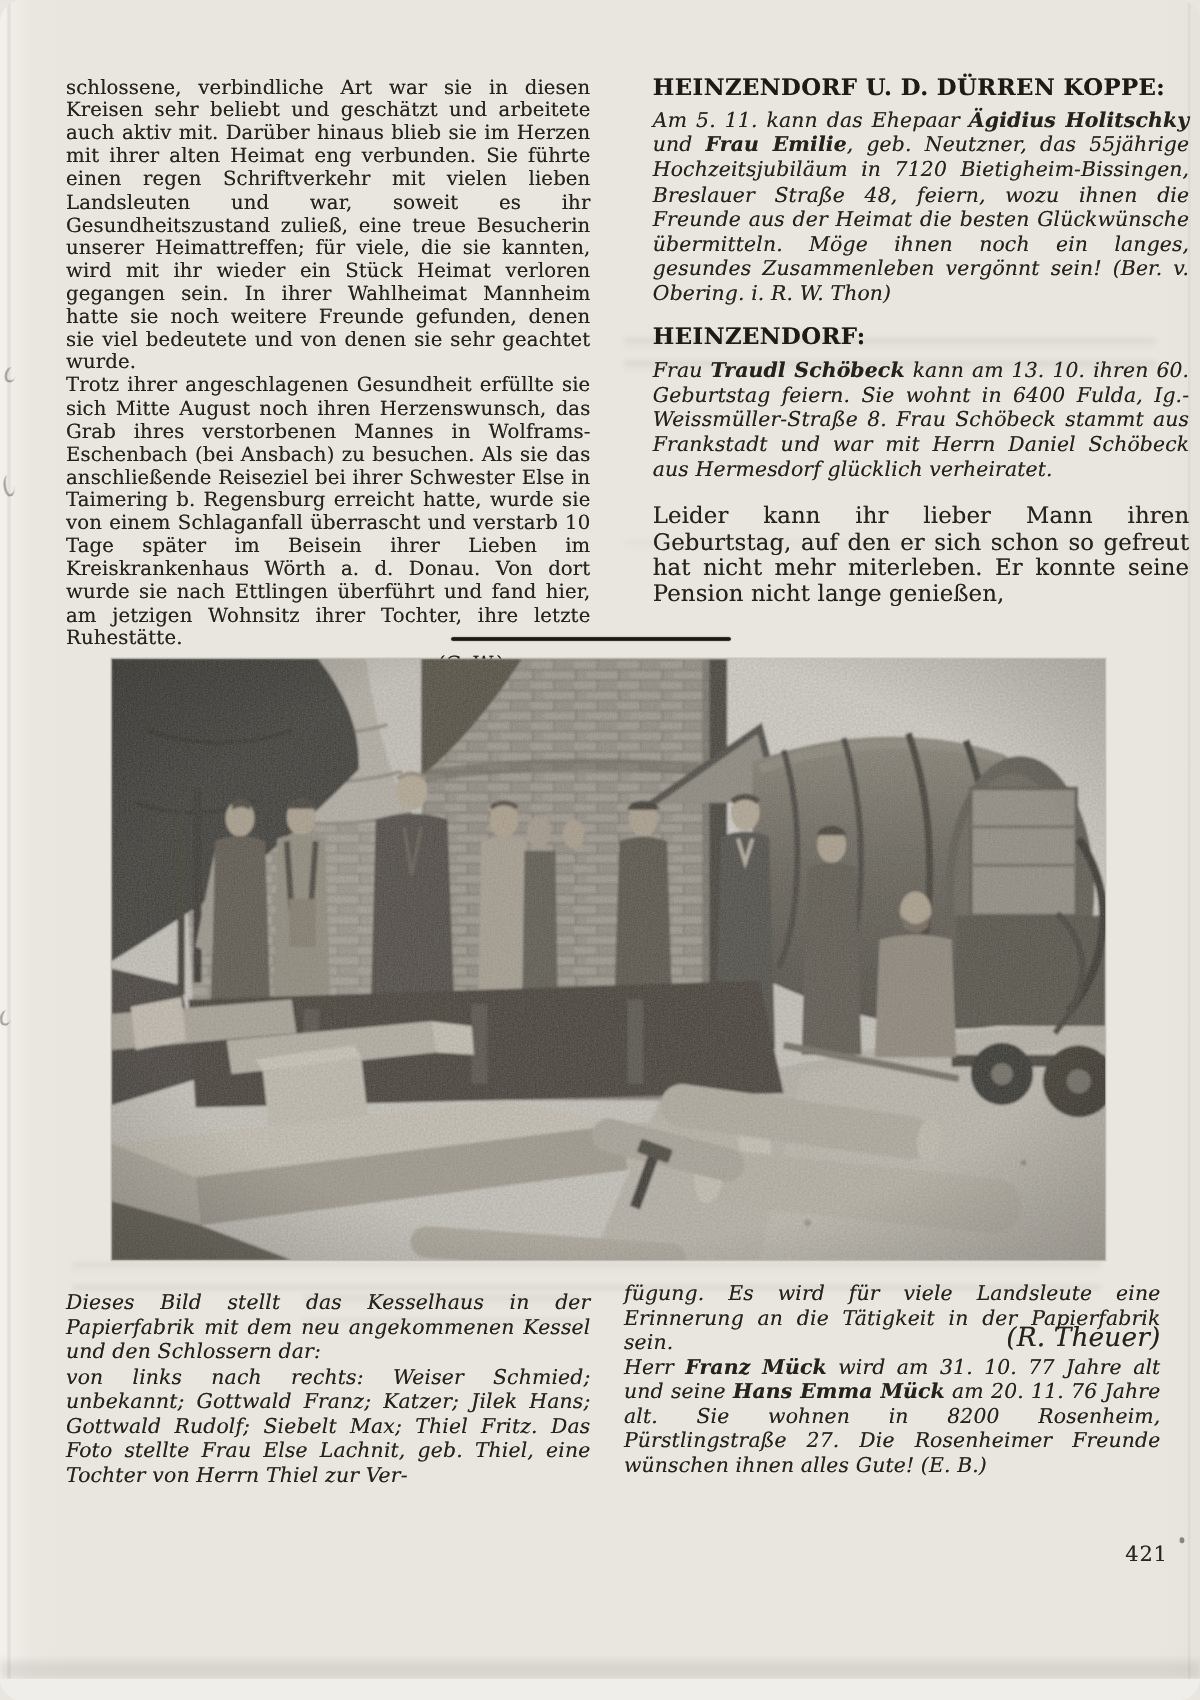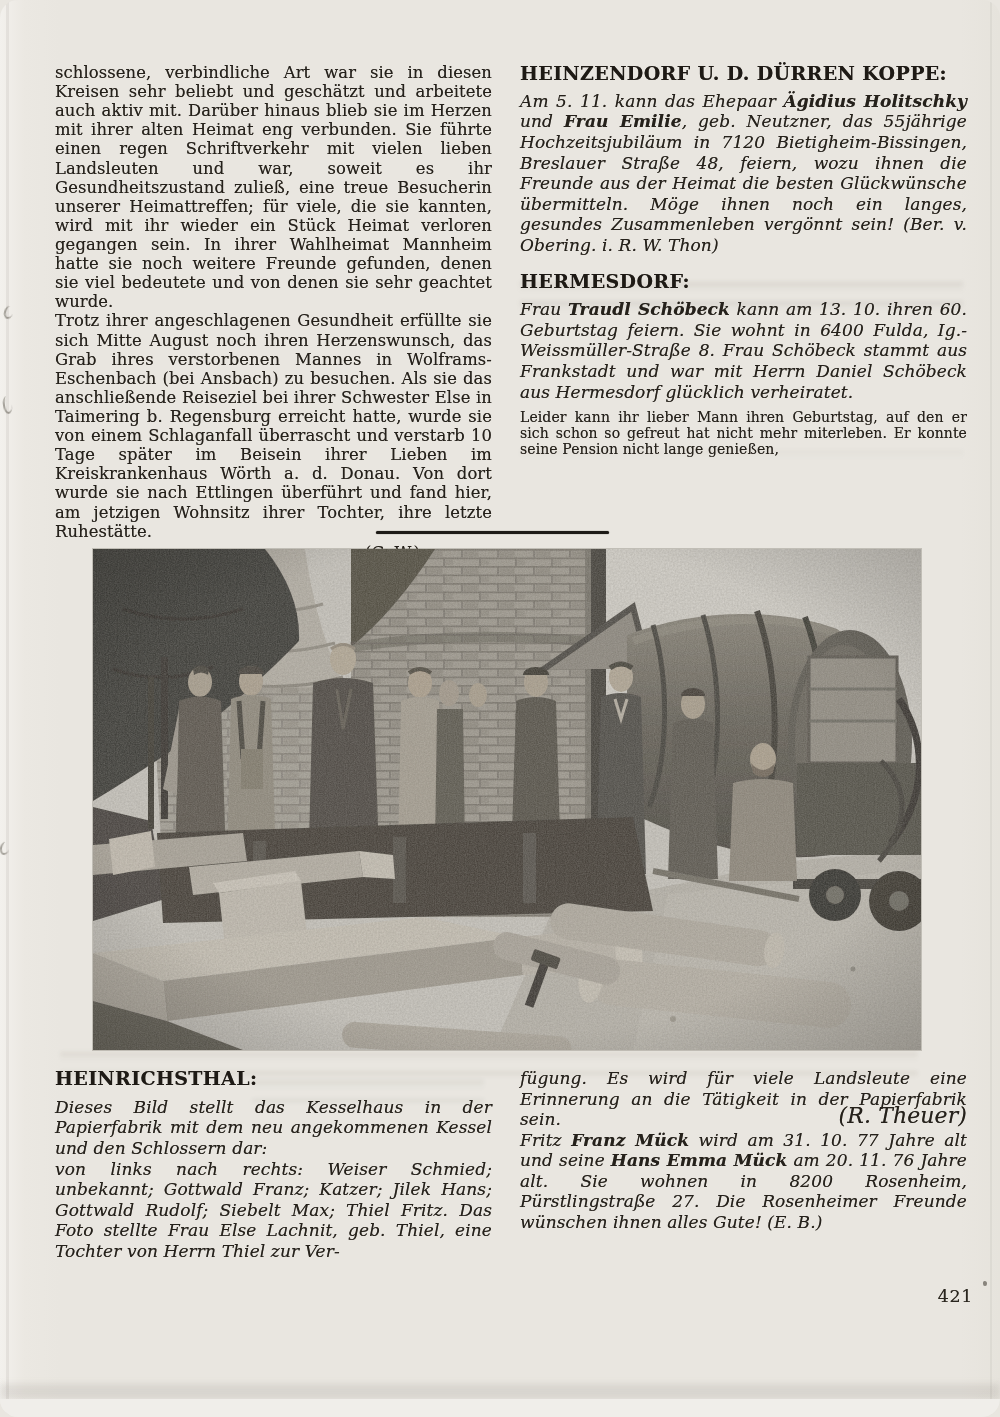--- a/index.html
+++ b/index.html
@@ -11,30 +11,30 @@
   .page{
     position:relative;width:1000px;height:1417px;overflow:hidden;
     background:
       radial-gradient(130% 105% at 50% 45%, rgba(0,0,0,0) 62%, rgba(88,82,70,0.10) 100%),
       linear-gradient(90deg,#f3f1ed 0px,#ebe8e2 24px,#e9e6e0 60px,#e9e6e0 960px,#e6e3dc 1000px);
     border-radius: 18px;
   }
   
   .art{position:absolute;color:#25211b;}
   .lt{left:55px;top:63px;width:437px;}
-  .rt{left:520px;top:63px;width:447px;}
+  .rt{left:544px;top:63px;width:447px;}
   .lb{left:55px;top:1068px;width:437px;}
   .rb{left:520px;top:1068px;width:447px;}
   p.body{
     margin:0;text-align:justify;hyphens:none;
     font-size:16.4px;line-height:1.165;letter-spacing:0.1px;
     text-shadow:0 0 0.35px rgba(35,30,22,0.55);
   }
   p.lg{font-size:17px;line-height:1.21;font-style:italic;}
-  p.sm{font-size:14px;line-height:1.135;margin-top:8px;}
+  p.sm{font-size:19px;line-height:1.135;margin-top:18px;}
   .b{font-weight:bold;}
   h2{
     margin:0 0 7px 0;font-size:19px;line-height:1.1;letter-spacing:0.35px;
     color:#1e1a15;text-shadow:0 0 0.35px rgba(30,25,18,0.6);
   }
   h2.h-gap{margin-top:16px;}
   .byline-gw{
     margin-top:2px;padding-right:72px;text-align:right;
     font-size:16.4px;color:#25211b;text-shadow:0 0 0.35px rgba(35,30,22,0.55);
   }
@@ -101,21 +101,21 @@
 
   <section class="art lt">
     <p class="body">schlossene, verbindliche Art war sie in diesen Kreisen sehr beliebt und geschätzt und arbeitete auch aktiv mit. Darüber hinaus blieb sie im Herzen mit ihrer alten Heimat eng verbunden. Sie führte einen regen Schriftverkehr mit vielen lieben Landsleuten und war, soweit es ihr Gesundheitszustand zuließ, eine treue Besucherin unserer Heimattreffen; für viele, die sie kannten, wird mit ihr wieder ein Stück Heimat verloren gegangen sein. In ihrer Wahlheimat Mannheim hatte sie noch weitere Freunde gefunden, denen sie viel bedeutete und von denen sie sehr geachtet wurde.</p>
     <p class="body">Trotz ihrer angeschlagenen Gesundheit erfüllte sie sich Mitte August noch ihren Herzenswunsch, das Grab ihres verstorbenen Mannes in Wolframs-Eschenbach (bei Ansbach) zu besuchen. Als sie das anschließende Reiseziel bei ihrer Schwester Else in Taimering b. Regensburg erreicht hatte, wurde sie von einem Schlaganfall überrascht und verstarb 10 Tage später im Beisein ihrer Lieben im Kreiskrankenhaus Wörth a. d. Donau. Von dort wurde sie nach Ettlingen überführt und fand hier, am jetzigen Wohnsitz ihrer Tochter, ihre letzte Ruhestätte.</p>
     <div class="byline-gw">(G. W.)</div>
   </section>
 
   <section class="art rt">
     <h2>HEINZENDORF U. D. DÜRREN KOPPE:</h2>
     <p class="body lg"><span>Am 5. 11. kann das Ehepaar </span><span class="b">Ägidius Holitschky</span><span> und </span><span class="b">Frau Emilie</span><span>, geb. Neutzner, das 55jährige Hochzeitsjubiläum in 7120 Bietigheim-Bissingen, Breslauer Straße 48, feiern, wozu ihnen die Freunde aus der Heimat die besten Glückwünsche übermitteln. Möge ihnen noch ein langes, gesundes Zusammenleben vergönnt sein! (Ber. v. Obering. i. R. W. Thon)</span></p>
-    <h2 class="h-gap">HERMESDORF:</h2>
+    <h2 class="h-gap">HEINZENDORF:</h2>
     <p class="body lg"><span>Frau </span><span class="b">Traudl Schöbeck</span><span> kann am 13. 10. ihren 60. Geburtstag feiern. Sie wohnt in 6400 Fulda, Ig.-Weissmüller-Straße 8. Frau Schöbeck stammt aus Frankstadt und war mit Herrn Daniel Schöbeck aus Hermesdorf glücklich verheiratet.</span></p>
     <p class="body sm">Leider kann ihr lieber Mann ihren Geburtstag, auf den er sich schon so gefreut hat nicht mehr miterleben. Er konnte seine Pension nicht lange genießen,</p>
   </section>
 
   <div class="divider"></div>
 
   <figure class="photo">
     <svg width="828" height="501" viewBox="0 0 828 501" xmlns="http://www.w3.org/2000/svg">
       <defs>
         <pattern id="brk" width="36" height="17" patternUnits="userSpaceOnUse">
@@ -301,28 +301,27 @@
         </g>
       </g>
 
       <rect width="828" height="501" filter="url(#grainD)"></rect>
       <rect width="828" height="501" filter="url(#grainL)"></rect>
       <rect width="828" height="501" fill="url(#vig)"></rect>
     </svg>
   </figure>
 
   <section class="art lb">
-    <h2>HEINRICHSTHAL:</h2>
     <p class="body lg" style="margin-top:8px">Dieses Bild stellt das Kesselhaus in der Papierfabrik mit dem neu angekommenen Kessel und den Schlossern dar:</p>
     <p class="body lg">von links nach rechts: Weiser Schmied; unbekannt; Gottwald Franz; Katzer; Jilek Hans; Gottwald Rudolf; Siebelt Max; Thiel Fritz. Das Foto stellte Frau Else Lachnit, geb. Thiel, eine Tochter von Herrn Thiel zur Ver-</p>
   </section>
 
   <section class="art rb">
     <p class="body lg p-rel">
       <span>fügung. Es wird für viele Landsleute eine Erinnerung an die Tätigkeit in der Papierfabrik sein.</span>
       <span class="byline-abs">(R. Theuer)</span>
     </p>
-    <p class="body lg gap-top"><span>Fritz </span><span class="b">Franz Mück</span><span> wird am 31. 10. 77 Jahre alt und seine </span><span class="b">Hans Emma Mück</span><span> am 20. 11. 76 Jahre alt. Sie wohnen in 8200 Rosenheim, Pürstlingstraße 27. Die Rosenheimer Freunde wünschen ihnen alles Gute! (E. B.)</span></p>
+    <p class="body lg gap-top"><span>Herr </span><span class="b">Franz Mück</span><span> wird am 31. 10. 77 Jahre alt und seine </span><span class="b">Hans Emma Mück</span><span> am 20. 11. 76 Jahre alt. Sie wohnen in 8200 Rosenheim, Pürstlingstraße 27. Die Rosenheimer Freunde wünschen ihnen alles Gute! (E. B.)</span></p>
   </section>
 
   <div class="pagenum">421</div>
 
 </div>
 
 </body></html>

